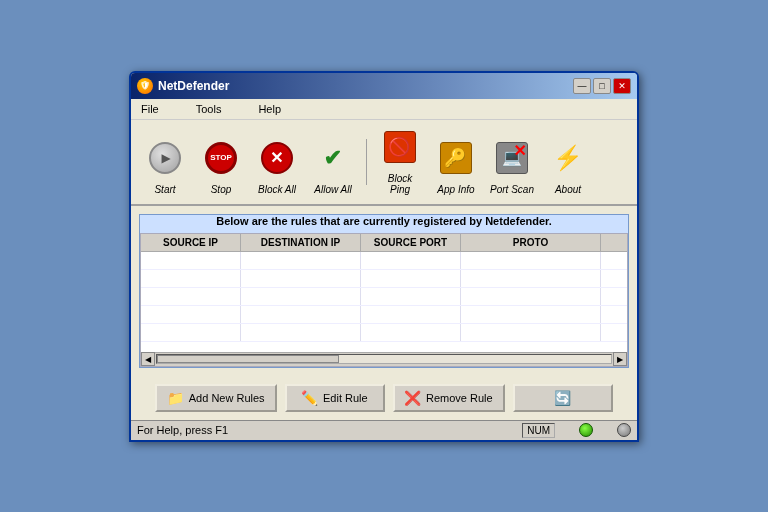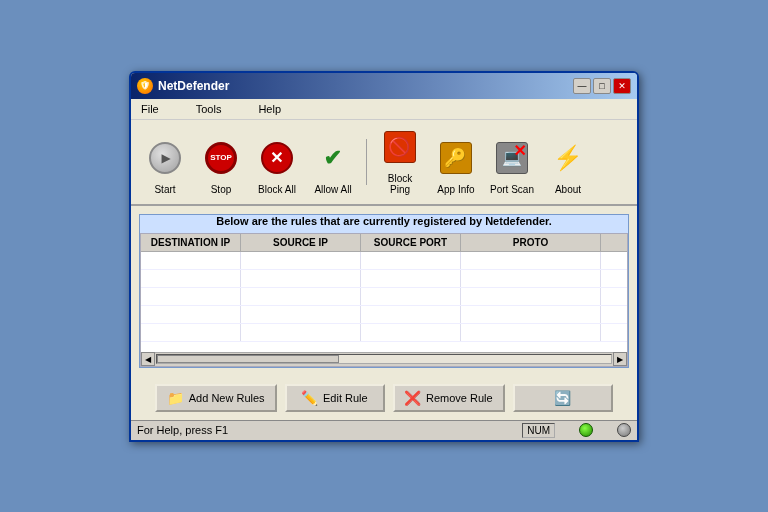--- a/index.html
+++ b/index.html
@@ -98,20 +98,21 @@
       display: flex;
       align-items: center;
       justify-content: center;
       font-size: 22px;
       position: relative;
     }
     .toolbar-label {
       font-size: 10px;
       text-align: center;
       margin-top: 8px;
+      font-style: italic;
     }
     
     .icon-start {
       background: radial-gradient(circle at 40% 35%, #e0e0e0, #a0a0a0);
       border-radius: 50%;
       width: 32px;
       height: 32px;
       display: flex;
       align-items: center;
       justify-content: center;
@@ -466,22 +467,22 @@
         <div class="icon-about"></div>
       </div>
       <span class="toolbar-label">About</span>
     </div>
   </div>
 
   <div class="main-content">
     <div class="rules-text">Below are the rules that are currently registered by Netdefender.</div>
     <div class="table-container">
       <div class="table-header">
+        <div class="table-header-cell">SOURCE IP</div>
         <div class="table-header-cell">DESTINATION IP</div>
-        <div class="table-header-cell">SOURCE IP</div>
         <div class="table-header-cell">SOURCE PORT</div>
         <div class="table-header-cell">PROTO</div>
       </div>
       <div class="table-rows">
         <div class="table-row">
             <div class="table-cell"></div>
             <div class="table-cell"></div>
             <div class="table-cell"></div>
             <div class="table-cell"></div>
             <div class="table-cell"></div>

